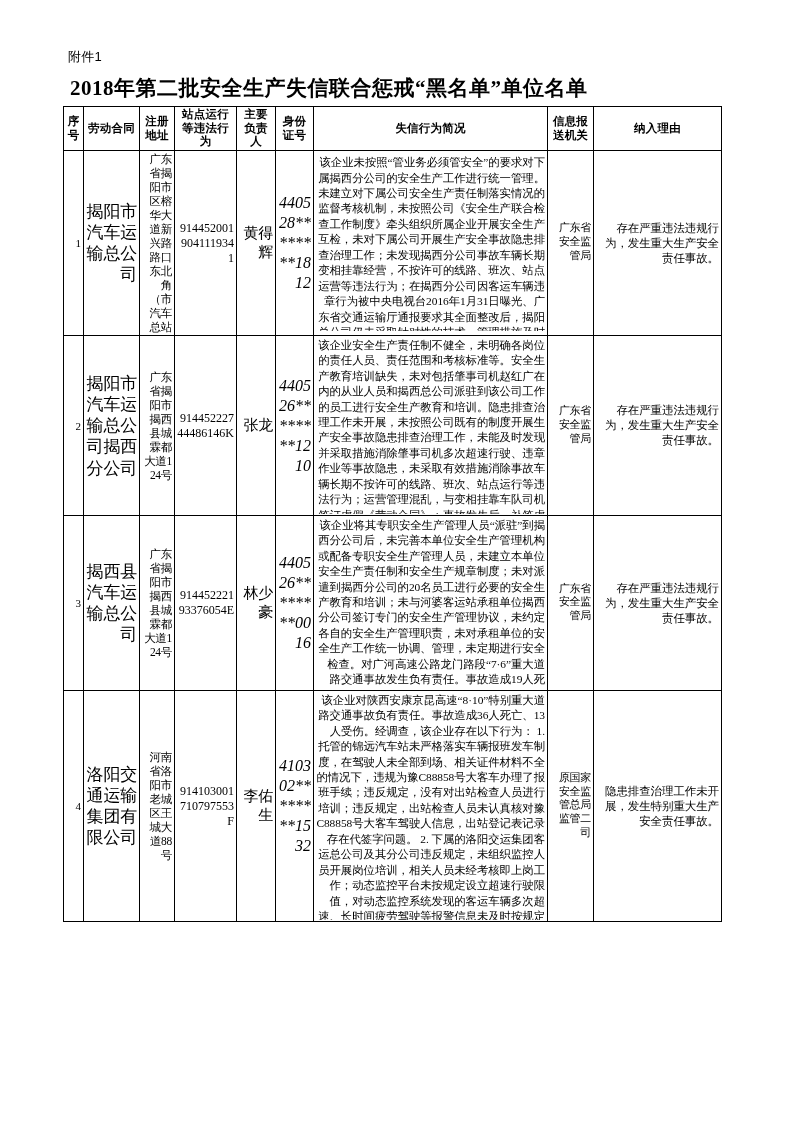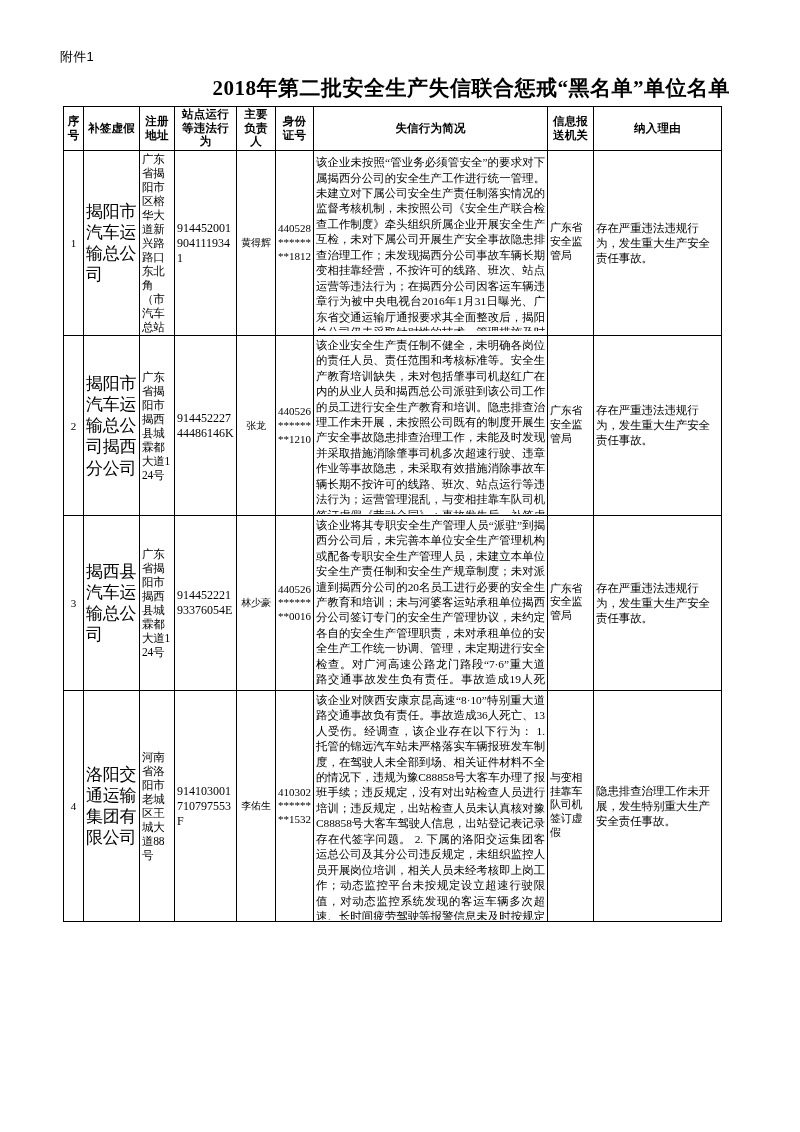--- a/index.html
+++ b/index.html
@@ -17,33 +17,33 @@
   .page {
     position: relative;
     width: 800px;
     height: 1132px;
     background: #ffffff;
     box-sizing: border-box;
     padding: 0;
   }
   .attachment-label {
     position: absolute;
-    left: 60px;
+    left: 68px;
     top: 48px;
     font-size: 13px;
     font-family: Liberation Sans, sans-serif;
     letter-spacing: 0.3px;
     text-align: center;
   }
   .doc-title {
     position: absolute;
     left: 70px;
     top: 74px;
     width: 660px;
-    text-align: right;
+    text-align: left;
     font-size: 21px;
     font-weight: bold;
     font-family: "Liberation Serif", "DejaVu Serif", serif;
     letter-spacing: 0.5px;
     white-space: nowrap;
   }
   table.blacklist {
     position: absolute;
     left: 63px;
     top: 106px;
@@ -52,20 +52,21 @@
     table-layout: fixed;
     font-family: "Liberation Serif", "DejaVu Serif", serif;
   }
   table.blacklist th,
   table.blacklist td {
     border: 1px solid #000000;
     vertical-align: middle;
     padding: 1px 2px;
     box-sizing: border-box;
     overflow: hidden;
+    text-align: right;
   }
   table.blacklist th {
     font-size: 11.5px;
     font-weight: bold;
     text-align: center;
     line-height: 1.18;
     height: 44px;
     letter-spacing: 0.2px;
   }
   
@@ -97,29 +98,30 @@
     word-break: break-all;
   }
   td.code {
     font-size: 12px;
     line-height: 1.25;
     text-align: left;
     word-break: break-all;
     font-family: "Liberation Serif", "DejaVu Serif", serif;
   }
   td.person {
-    font-size: 10px;
+    font-size: 15px;
     text-align: center;
     letter-spacing: -0.2px;
   }
   td.idno {
-    font-size: 11px;
+    font-size: 16px;
     line-height: 1.25;
     text-align: left;
     word-break: break-all;
+    font-style: italic;
   }
   td.desc {
     font-size: 11.4px;
     line-height: 1.355;
     text-align: justify;
     text-align-last: left;
     vertical-align: top;
     padding: 1px 3px 1px 3px;
     letter-spacing: -0.05px;
   }
@@ -167,21 +169,21 @@
         <col class="c-code">
       <col class="c-person">
         <col class="c-id">
         <col class="c-desc">
         <col class="c-agency">
       <col class="c-reason">
     </colgroup>
     <thead>
       <tr>
         <th>序号</th>
-        <th>补签虚假</th>
+        <th>劳动合同</th>
         <th>注册地址</th>
         <th>站点运行等违法行为</th>
         <th>主要负责人</th>
         <th>身份证号</th>
         <th>失信行为简况</th>
         <th>信息报送机关</th>
         <th>纳入理由</th>
       </tr>
     </thead>
     <tbody>
@@ -231,19 +233,19 @@
         <td class="code">914103001710797553F</td>
         <td class="person">李佑生</td>
         <td class="idno">410302********1532</td>
         <td class="desc">
             <span class="desc-clip">该企业对陕西安康京昆高速“8·10”特别重大道路交通事故负有责任。事故造成36人死亡、13人受伤。经调查，该企业存在以下行为：
 1. 托管的锦远汽车站未严格落实车辆报班发车制度，在驾驶人未全部到场、相关证件材料不全的情况下，违规为豫C88858号大客车办理了报班手续；违反规定，没有对出站检查人员进行培训；违反规定，出站检查人员未认真核对豫C88858号大客车驾驶人信息，出站登记表记录存在代签字问题。
 2. 下属的洛阳交运集团客运总公司及其分公司违反规定，未组织监控人员开展岗位培训，相关人员未经考核即上岗工作；动态监控平台未按规定设立超速行驶限值，对动态监控系统发现的客运车辆多次超速、长时间疲劳驾驶等报警信息未及时按规定纠正并报告公安机关交通管理部门；对顶班车辆申请材料审核把关不严格，在豫C88858号大客车办理顶班手续过程中未按规定与相关企业进行沟通；驾驶员日常安全教育流于形式，安全责任和意识不强。
 3. 未有效组织下属单位开展安全隐患排查整治工作；该公司2017年发生福建三明福银高速“2·8”较大道路交通事故后，未深刻汲取事故教训并切实落实整改措施。
 鉴于该公司存在以上安全生产失信行为，依照有关规定，应对该企业道路交通运输生产经营活动进行联合惩戒</span>
           </td>
-        <td class="agency">与变相挂靠车队司机签订虚假</td>
+        <td class="agency">原国家安全监管总局监管二司</td>
         <td class="reason">隐患排查治理工作未开展，发生特别重大生产安全责任事故。</td>
       </tr>
     </tbody>
   </table>
 
 </div>
 
 </body></html>

